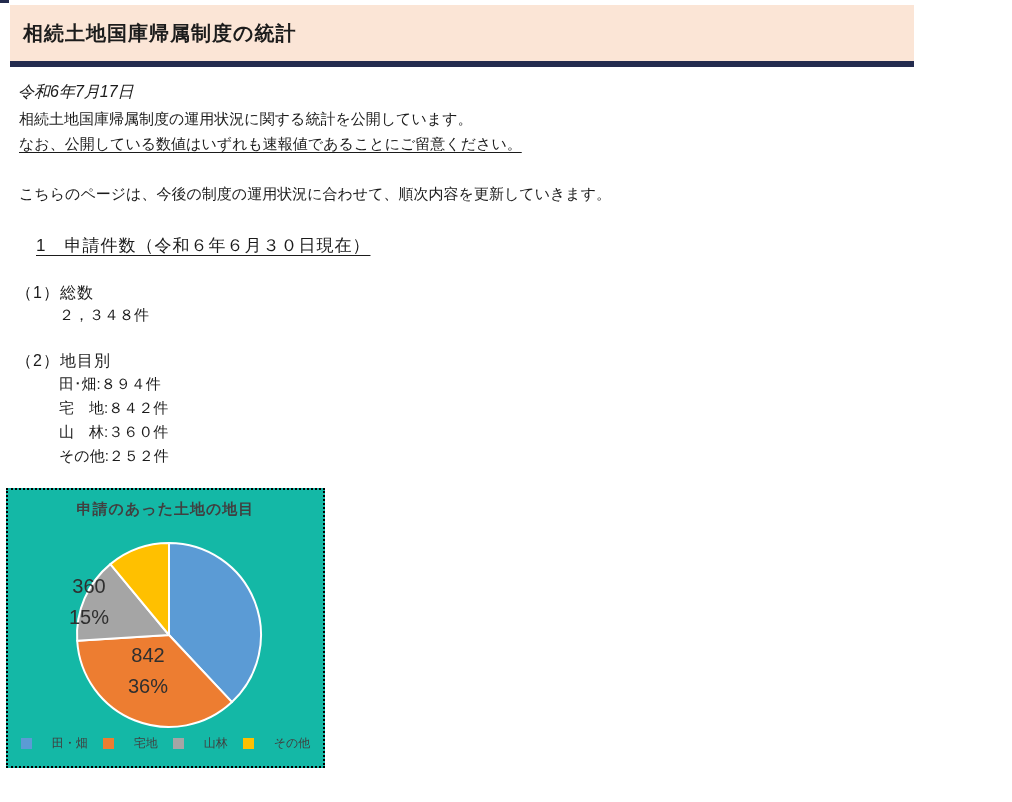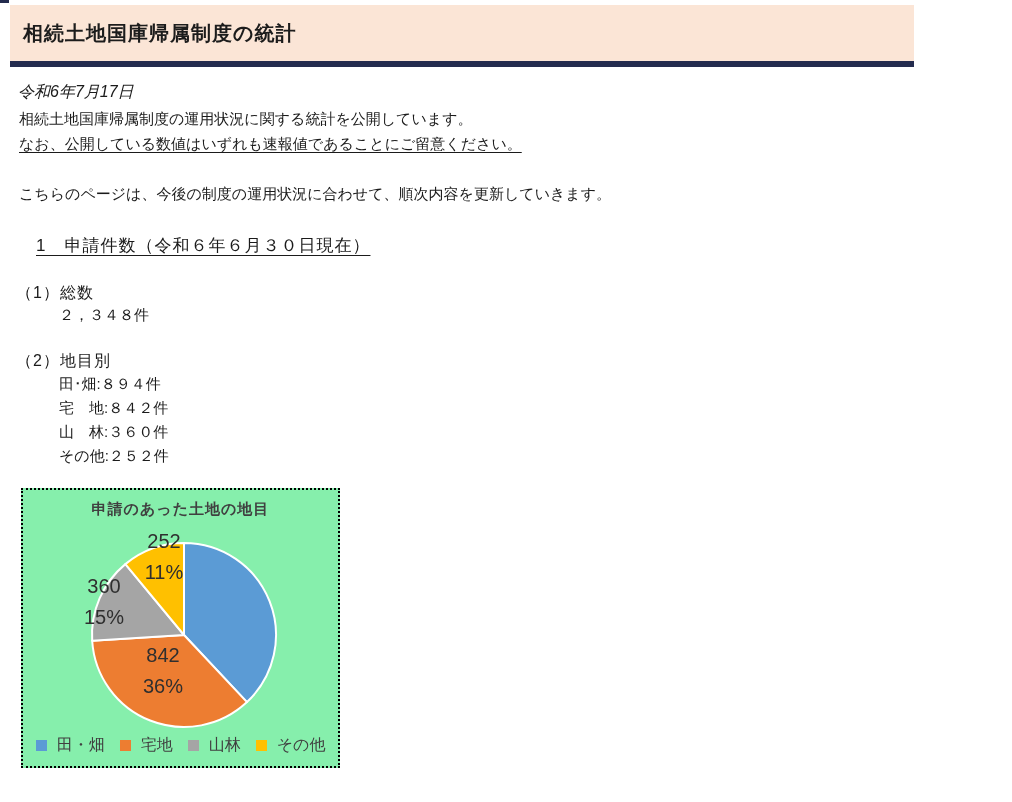--- a/index.html
+++ b/index.html
@@ -18,33 +18,33 @@
   .intro{position:absolute;left:19px;top:106px;font-size:15px;line-height:25px;color:#1b1b1b;}
   .intro .u{text-decoration:underline;text-underline-offset:3px;}
   .note-line{position:absolute;left:19px;top:185px;font-size:15px;color:#1b1b1b;}
   .sec-heading{position:absolute;left:16px;top:234px;font-size:17px;letter-spacing:1px;color:#1b1b1b;text-decoration:underline;text-underline-offset:4px;margin-left:20px;}
   .sub-label1{position:absolute;left:16px;top:283px;font-size:16px;letter-spacing:1px;color:#1b1b1b;text-align:center;}
   .total-value{position:absolute;left:59px;top:306px;font-size:15px;color:#1b1b1b;}
   .sub-label2{position:absolute;left:16px;top:351px;font-size:16px;letter-spacing:1px;color:#1b1b1b;}
   .breakdown{position:absolute;left:59px;top:372px;font-size:15px;line-height:24px;color:#1b1b1b;}
 
   
-  .chart-box{position:absolute;left:21px;top:488px;width:315px;height:276px;border:2px dotted #000;background:#86efac;}
+  .chart-box{position:absolute;left:6px;top:488px;width:315px;height:276px;border:2px dotted #000;background:#14b8a6;}
   .chart-title{position:absolute;left:0;top:10px;width:100%;text-align:center;font-size:15px;font-weight:bold;color:#404040;letter-spacing:1px;}
   .chart-canvas{position:absolute;left:0;top:0;width:315px;height:276px;}
   .pie-svg{position:absolute;left:0;top:0;}
   .slice-label{position:absolute;width:96px;margin-left:-48px;text-align:center;font-size:20px;line-height:31px;color:#2f2f2f;}
   .slice-label div{white-space:nowrap;}
   .lbl-0{left:208px;top:78px;}   
   .lbl-1{left:140px;top:150px;}  
   .lbl-2{left:81px;top:81px;}    
   .lbl-3{left:141px;top:36px;}   
 
   .legend{position:absolute;left:0;top:245px;width:100%;display:flex;justify-content:center;align-items:center;gap:15px;}
-  .legend-item{display:flex;align-items:center;gap:10px;font-size:16px;color:#404040;}
+  .legend-item{display:flex;align-items:center;gap:20px;font-size:12px;color:#404040;}
   .legend-swatch{width:11px;height:11px;display:inline-block;flex:none;}
 </style>
 </head>
 <body>
 
 <div class="page">
 
   <div class="corner-mark"></div>
 
   <div class="page-header">
@@ -85,24 +85,20 @@
       <div class="chart-title">申請のあった土地の地目</div>
 
       <div class="slice-label lbl-1">
         <div>842</div>
         <div>36%</div>
       </div>
       <div class="slice-label lbl-2">
         <div>360</div>
         <div>15%</div>
       </div>
-      <div class="slice-label lbl-3">
-        <div>252</div>
-        <div>11%</div>
-      </div>
 
       <div class="legend">
         <div class="legend-item">
           <span class="legend-swatch" style="background: rgb(91, 155, 213);"></span>
           <span>田・畑</span>
         </div>
         <div class="legend-item">
           <span class="legend-swatch" style="background: rgb(237, 125, 49);"></span>
           <span>宅地</span>
         </div>

